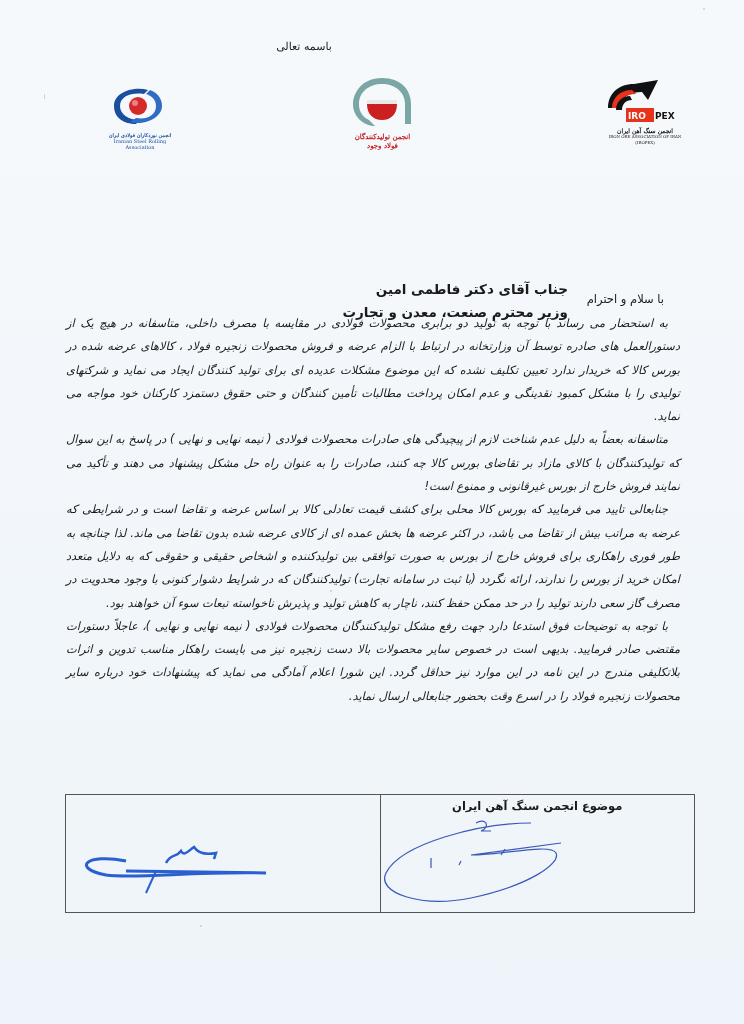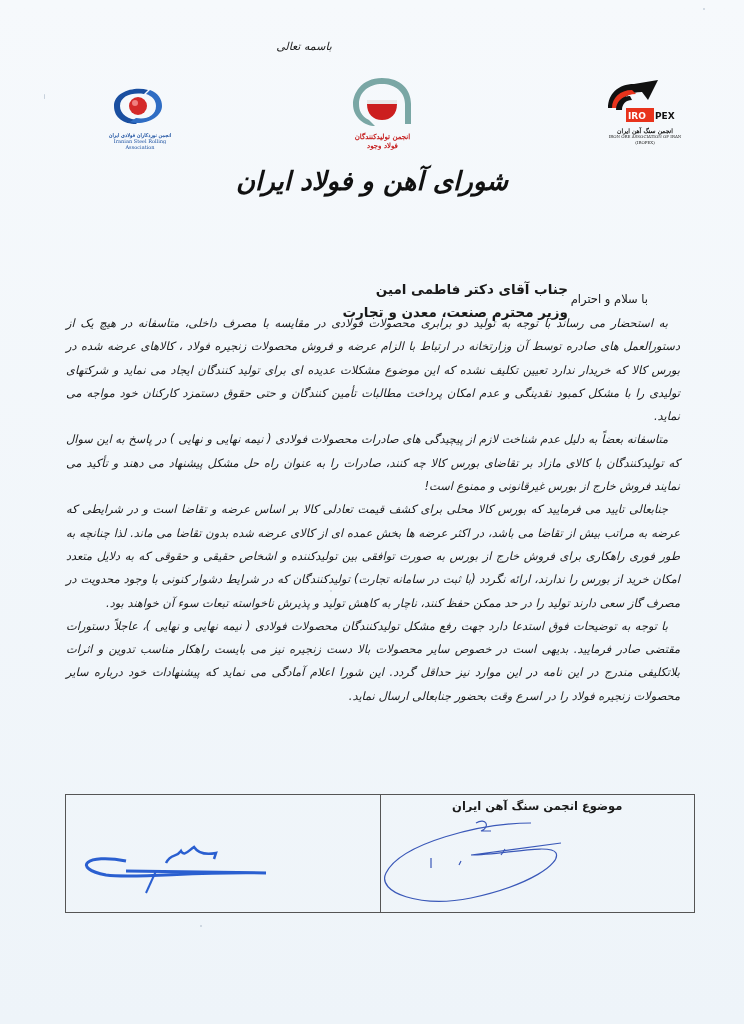--- a/index.html
+++ b/index.html
@@ -6,41 +6,41 @@
   body {
     width: 744px; height: 1024px; overflow: hidden;
     background: #f3f7fb;
     font-family: "DejaVu Serif", "Liberation Serif", serif;
     color: #1a1a1a;
     position: relative;
   }
   .page { position: absolute; inset: 0; background: linear-gradient(180deg,#f6f9fc 0%,#eef4f9 100%); }
   .bismillah {
     position: absolute; top: 40px; left: 0; width: 608px; text-align: center;
-    font-size: 11px; direction: rtl; color: #222; font-style: italic;
+    font-size: 11px; direction: rtl; color: #222;
   }
   .logo { position: absolute; }
   .logo-left { left: 100px; top: 84px; width: 80px; height: 60px; }
   .logo-center { left: 345px; top: 76px; width: 75px; height: 75px; }
   .logo-right { left: 600px; top: 78px; width: 90px; height: 72px; }
   .logo-caption { font-size: 5px; text-align: center; direction: rtl; line-height: 6px; }
   .title {
     position: absolute; top: 166px; left: 0; width: 744px; text-align: center;
     direction: rtl; font-size: 26px; font-weight: bold; font-style: italic;
     color: #111; letter-spacing: -1px;
     font-family: "DejaVu Sans", sans-serif;
   }
   .addressee {
     position: absolute; right: 176px; top: 232px; direction: rtl; text-align: right;
     font-weight: bold; font-size: 13.5px; line-height: 23px;
     font-family: "DejaVu Sans", sans-serif;
     margin-top: 46px;
   }
   .greeting {
-    position: absolute; right: 96px; top: 292px; direction: rtl; font-size: 11.5px;
+    position: absolute; right: 80px; top: 292px; direction: rtl; font-size: 11.5px;
     font-family: "DejaVu Sans", sans-serif;
   }
   .body {
     position: absolute; right: 64px; left: 66px; top: 312px;
     direction: rtl; text-align: justify; text-align-last: right;
     font-size: 11.4px; line-height: 23.3px;
     font-family: "DejaVu Sans", sans-serif;
   }
   .body p { margin: 0; text-indent: 12px; font-style: italic; }
   .sig-table {
@@ -97,21 +97,20 @@
       <path d="M12 30 C12 20 20 12 32 12 L36 16 C26 16 18 22 18 30 Z" fill="#e8331c"></path>
       <path d="M16 32 C16 24 22 18 30 18 L32 22 C26 22 22 26 22 32 Z" fill="#111"></path>
       <rect x="26" y="30" width="28" height="14" fill="#e8331c"></rect>
       <text x="28" y="41" font-size="9" fill="#fff" font-family="DejaVu Sans, sans-serif" font-weight="bold">IRO</text>
       <text x="55" y="41" font-size="9" fill="#111" font-family="DejaVu Sans, sans-serif" font-weight="bold">PEX</text>
     </svg>
     <div class="logo-caption" style="font-size:6px;font-weight:bold;">انجمن سنگ آهن ایران</div>
     <div class="logo-caption" style="direction:ltr;font-size:4px;">IRON ORE ASSOCIATION OF IRAN (IROPEX)</div>
   </div>
 
-  <div class="title">شورای آهن و فولاد ایران</div>
 
   <div class="addressee">
     <div>جناب آقای دکتر فاطمی امین</div>
     <div>وزیر محترم صنعت، معدن و تجارت</div>
   </div>
 
   <div class="greeting">با سلام و احترام</div>
 
   <div class="body">
     <p>به استحضار می رساند با توجه به تولید دو برابری محصولات فولادی در مقایسه با مصرف داخلی، متاسفانه در هیچ یک از دستورالعمل های صادره توسط آن وزارتخانه در ارتباط با الزام عرضه و فروش محصولات زنجیره فولاد ، کالاهای عرضه شده در بورس کالا که خریدار ندارد تعیین تکلیف نشده که این موضوع مشکلات عدیده ای برای تولید کنندگان ایجاد می نماید و شرکتهای تولیدی را با مشکل کمبود نقدینگی و عدم امکان پرداخت مطالبات تأمین کنندگان و حتی حقوق دستمزد کارکنان خود مواجه می نماید.</p>

